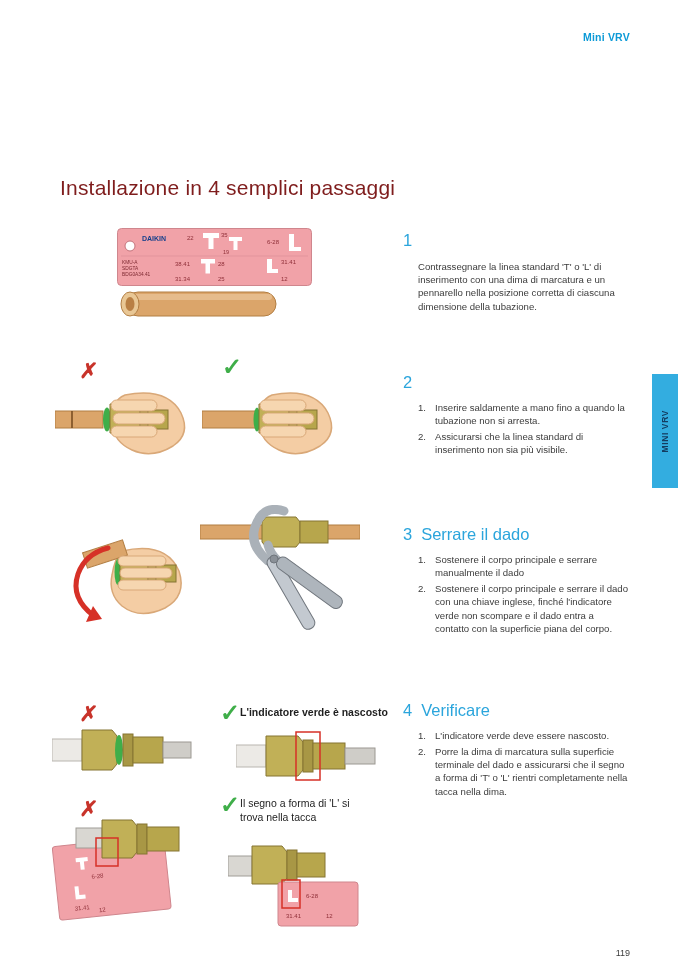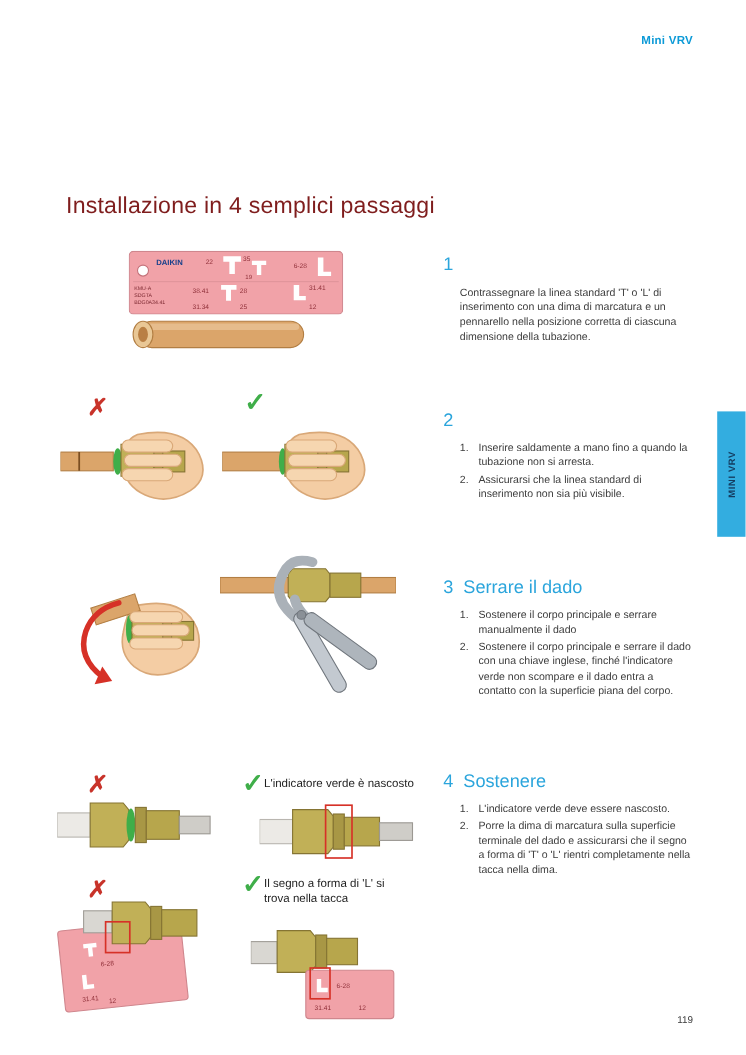--- a/index.html
+++ b/index.html
@@ -121,21 +121,21 @@
   <svg class="abs" style="left:52px; top:722px;" width="145" height="58" viewBox="0 0 145 58">
     <rect x="0" y="17" width="30" height="22" fill="#eceae6" stroke="#b9b6b0"></rect>
     <path d="M30 8 h30 l5 6 v28 l-5 6 h-30 z" fill="#c1b057" stroke="#857433"></path>
     <ellipse cx="67" cy="28" rx="4" ry="15" fill="#3fae49"></ellipse>
     <rect x="71" y="12" width="10" height="32" fill="#a89745" stroke="#857433"></rect>
     <rect x="81" y="15" width="30" height="26" fill="#b7a64c" stroke="#857433"></rect>
     <rect x="111" y="20" width="28" height="16" fill="#cfcdc8" stroke="#9b9892"></rect>
   </svg>
 
   <span class="abs mark ok" style="left:220px; top:701px;">✓</span>
-  <div class="abs caption" style="left:240px; top:706px; width:206px;">L'indicatore verde è nascosto</div>
+  <div class="abs caption" style="left:240px; top:706px; width:206px;font-weight:bold;">L'indicatore verde è nascosto</div>
   <svg class="abs" style="left:236px; top:726px;" width="150" height="62" viewBox="0 0 150 62">
     <rect x="0" y="19" width="30" height="22" fill="#eceae6" stroke="#b9b6b0"></rect>
     <path d="M30 10 h32 l5 6 v28 l-5 6 h-32 z" fill="#c1b057" stroke="#857433"></path>
     <rect x="67" y="14" width="10" height="32" fill="#a89745" stroke="#857433"></rect>
     <rect x="77" y="17" width="32" height="26" fill="#b7a64c" stroke="#857433"></rect>
     <rect x="109" y="22" width="30" height="16" fill="#cfcdc8" stroke="#9b9892"></rect>
     <rect x="60" y="6" width="24" height="48" fill="none" stroke="#d63127" stroke-width="1.5"></rect>
   </svg>
 
   <span class="abs mark x" style="left:80px; top:798px;">✗</span>
@@ -206,33 +206,33 @@
       <div class="row">
         <span class="n">2.</span>
         <span class="t">Sostenere il corpo principale e serrare il dado con una chiave inglese, finché l'indicatore verde non scompare e il dado entra a contatto con la superficie piana del corpo.</span>
       </div>
     </div>
   </div>
 
   <div class="abs" style="left:403px; top:700px; width:238px;">
     <div class="step-heading">
       <span class="step-num">4</span>
-      <span class="step-title">Sostenere</span>
+      <span class="step-title">Verificare</span>
     </div>
     <div class="olist">
       <div class="row">
         <span class="n">1.</span>
         <span class="t">L'indicatore verde deve essere nascosto.</span>
       </div>
       <div class="row">
         <span class="n">2.</span>
         <span class="t">Porre la dima di marcatura sulla superficie terminale del dado e assicurarsi che il segno a forma di 'T' o 'L' rientri completamente nella tacca nella dima.</span>
       </div>
     </div>
   </div>
 
   <div class="abs side-tab" style="left:652px; top:374px; width:26px; height:114px;">
     <span>MINI VRV</span>
   </div>
 
-  <div class="abs pagenum" style="left:606px; top:922px; width:24px;">119</div>
+  <div class="abs pagenum" style="left:606px; top:948px; width:24px;">119</div>
 
 </div>
 
 </body></html>

